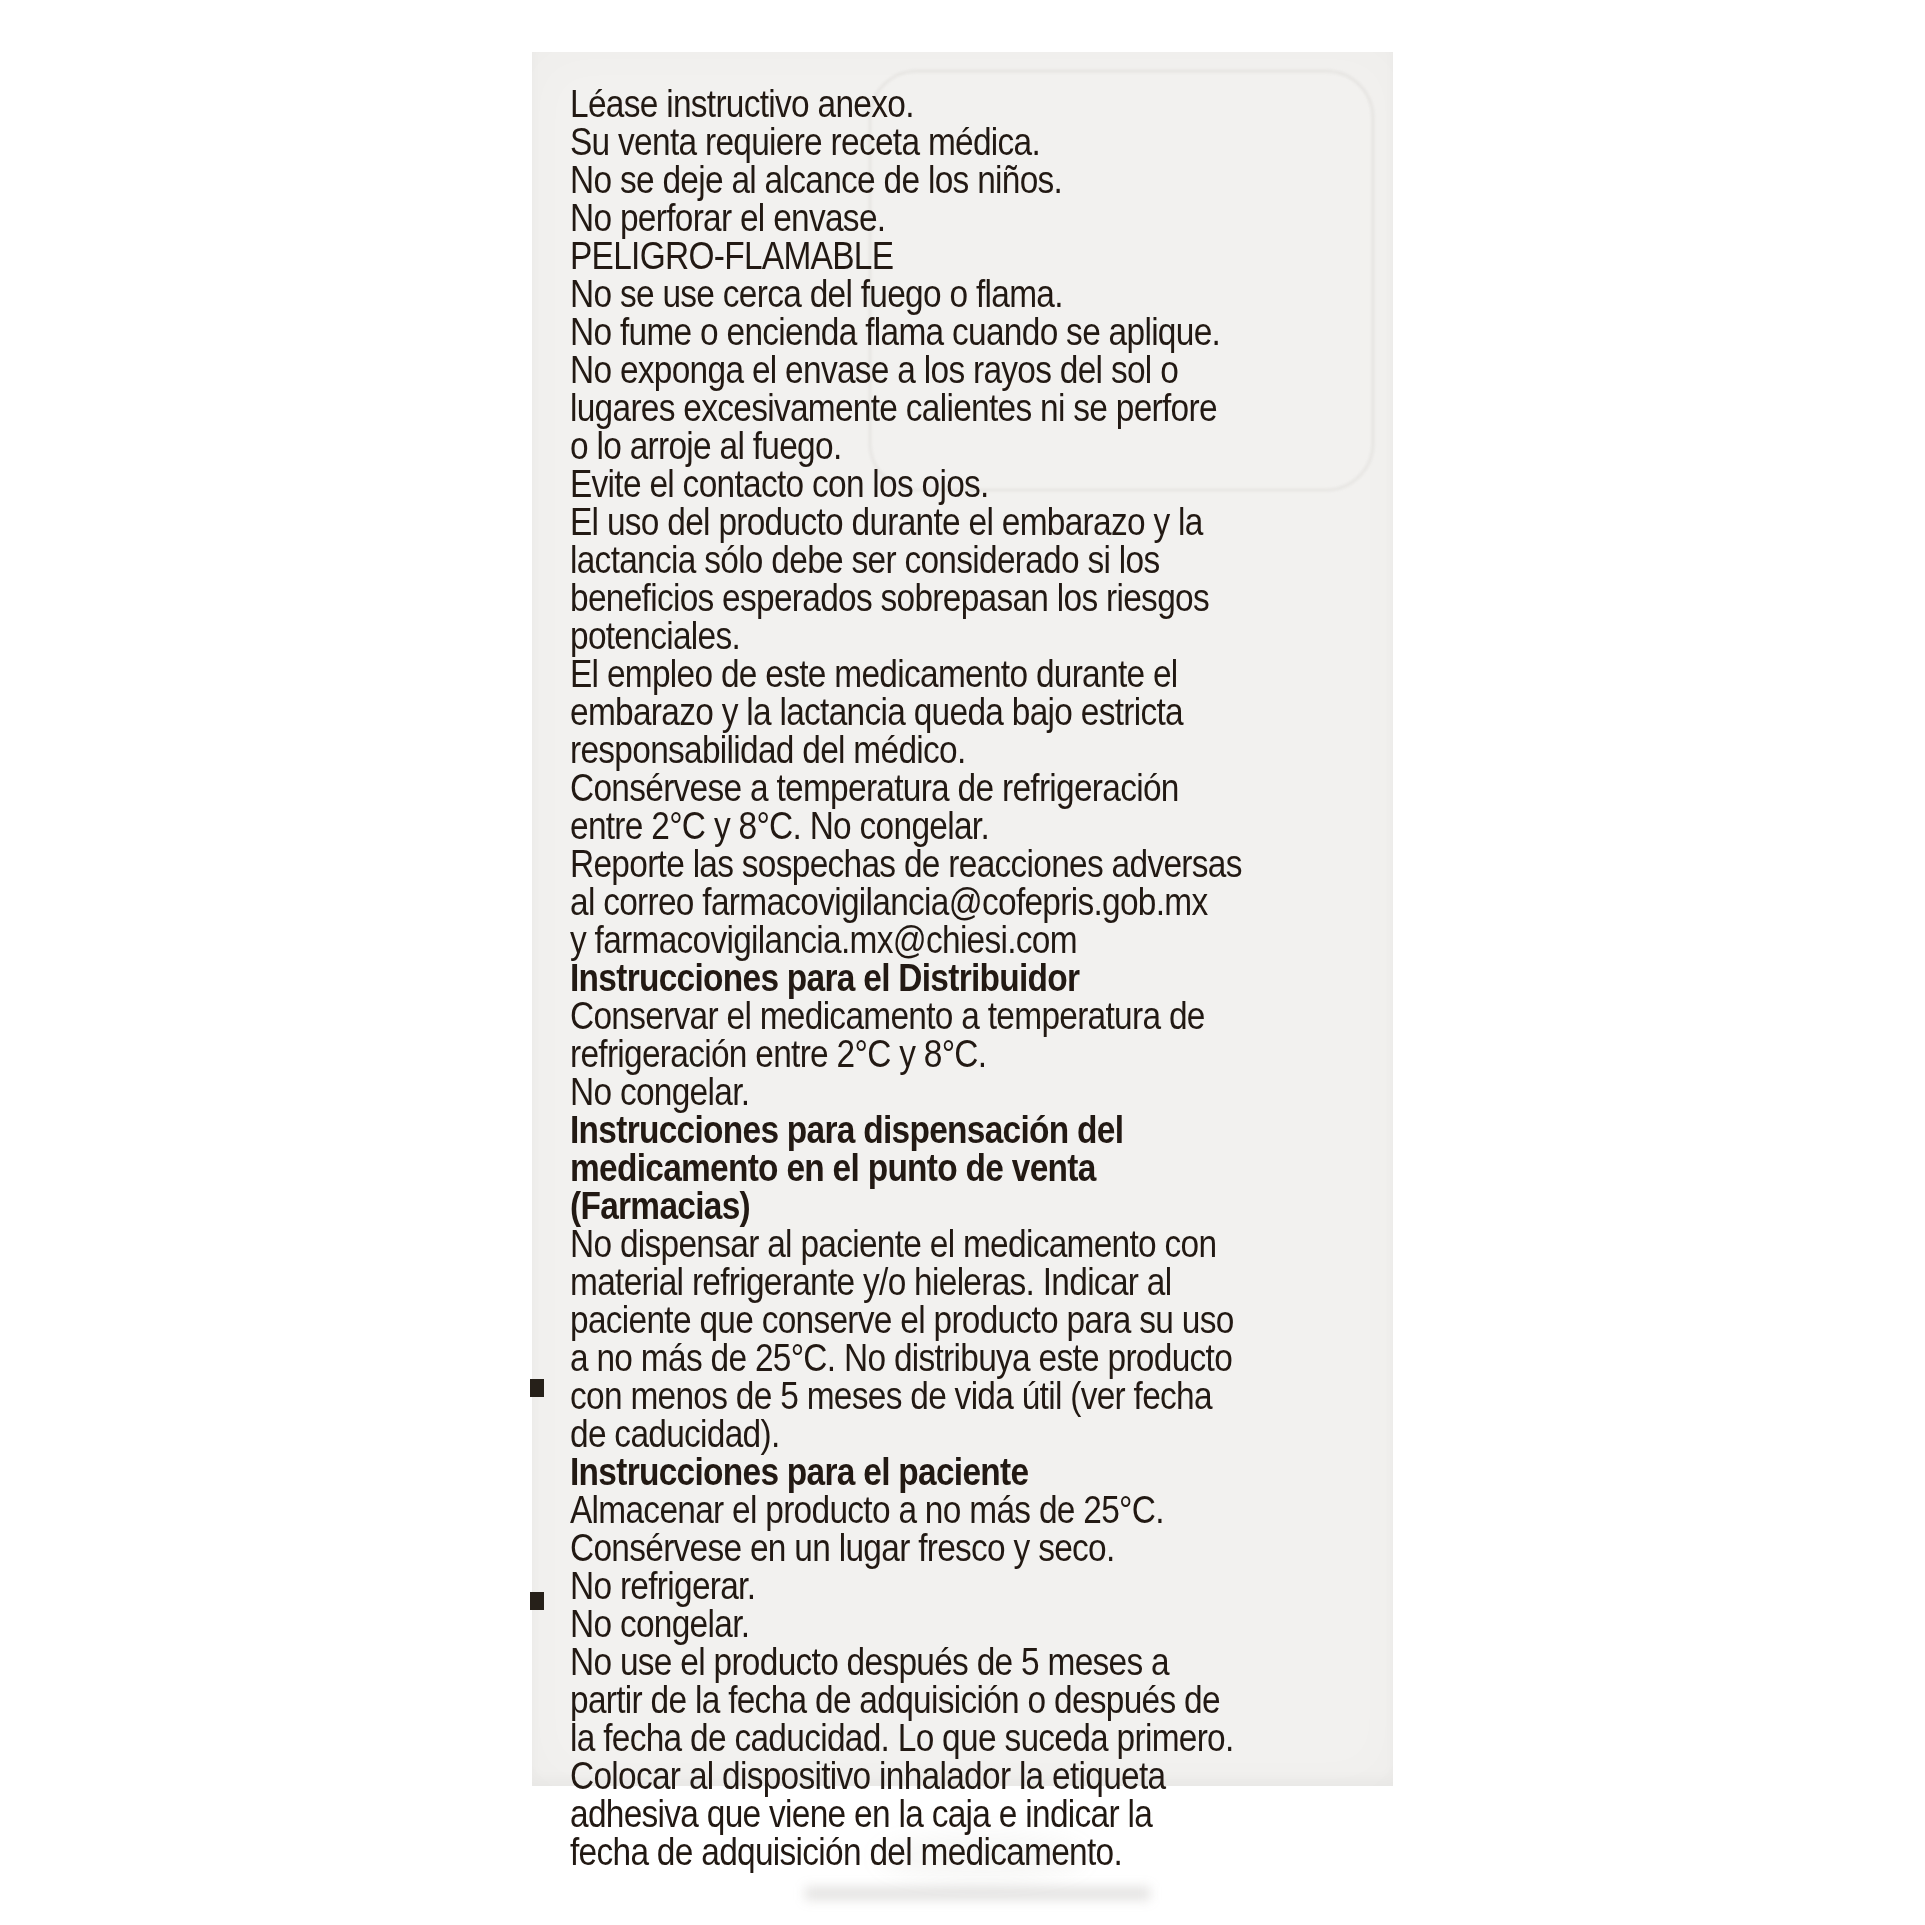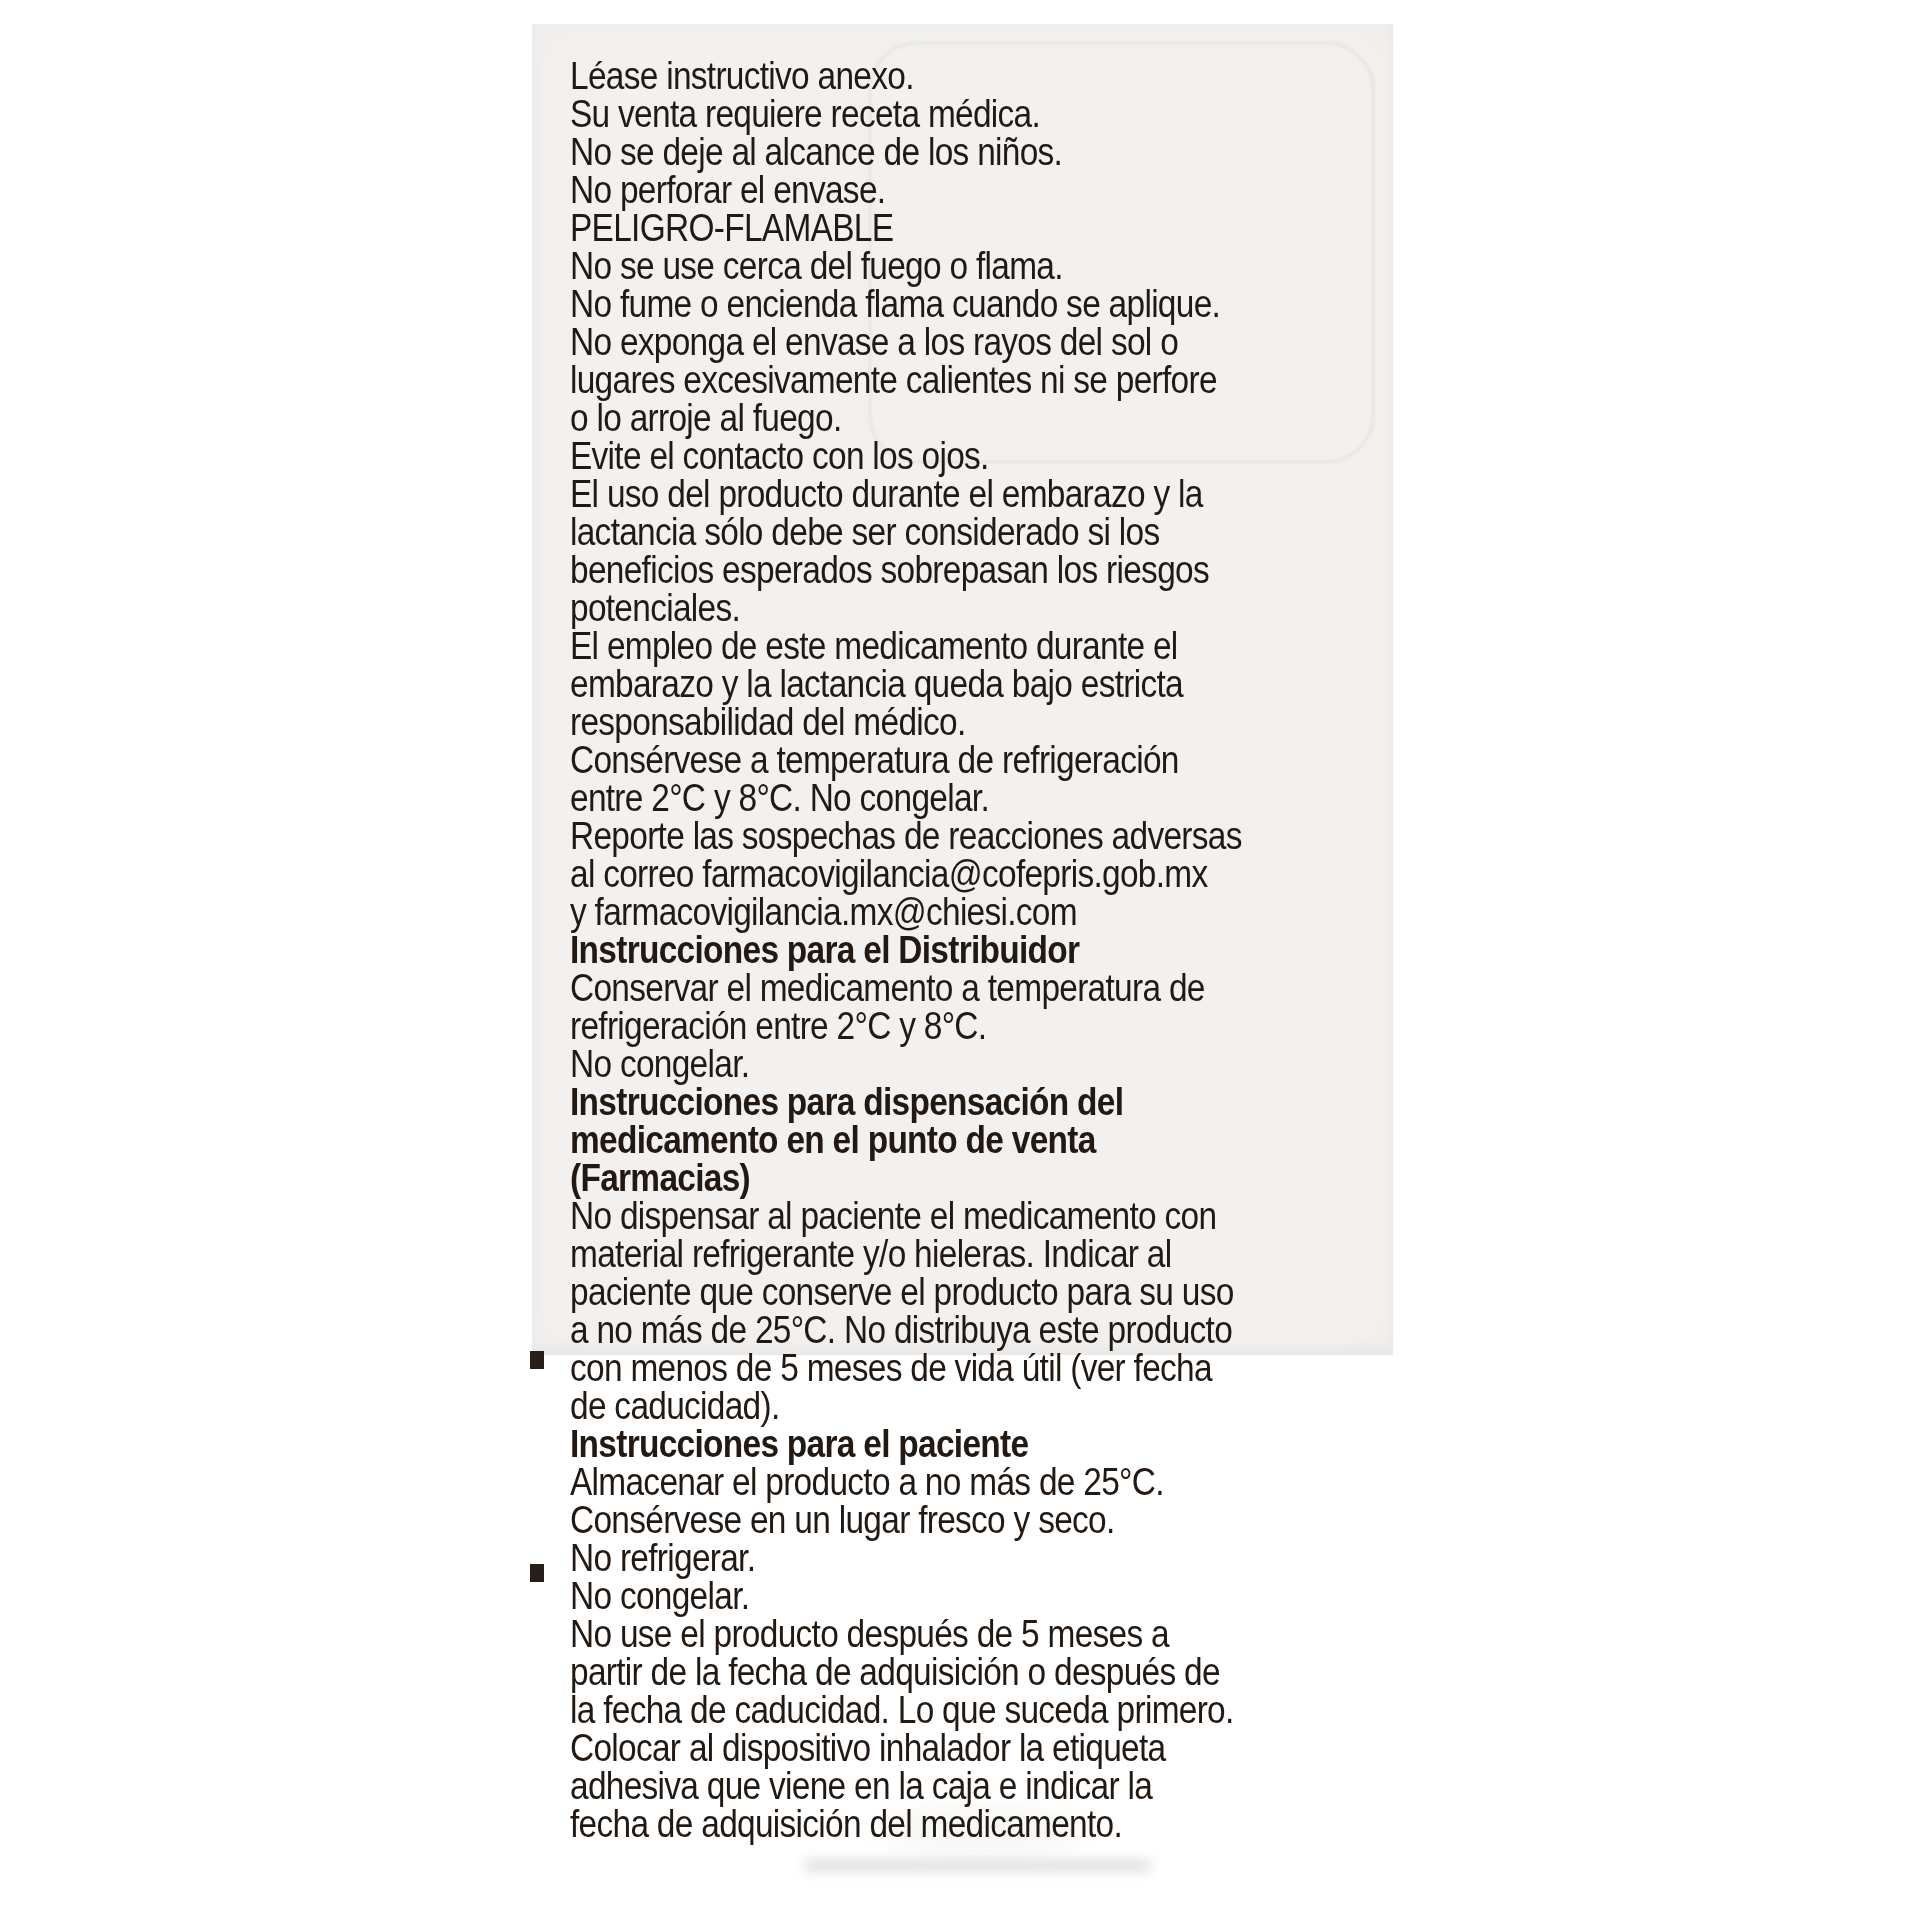--- a/index.html
+++ b/index.html
@@ -8,21 +8,21 @@
     --ink:#221913;
     --mark:#262019;
   }
   *{margin:0;padding:0;box-sizing:border-box;}
   html,body{width:1926px;height:1926px;background:var(--page-bg);overflow:hidden;}
   .page{
     position:relative;width:1926px;height:1926px;background:var(--page-bg);
     font-family:"Liberation Sans",sans-serif;
   }
   .label{
-    position:absolute;left:532px;top:24px;width:861px;height:1331px;
+    position:absolute;left:532px;top:52px;width:861px;height:1734px;
     background:var(--label-bg);
     box-shadow:inset 0 0 56px rgba(0,0,0,0.018), inset 0 -8px 11.2px rgba(0,0,0,0.028);
   }
   
   .seam{
     position:absolute;left:337px;top:17.6px;width:505px;height:421px;
     border:2.4px solid rgba(175,170,162,0.22);border-radius:48px;
     filter:blur(1.6px);
   }
   

